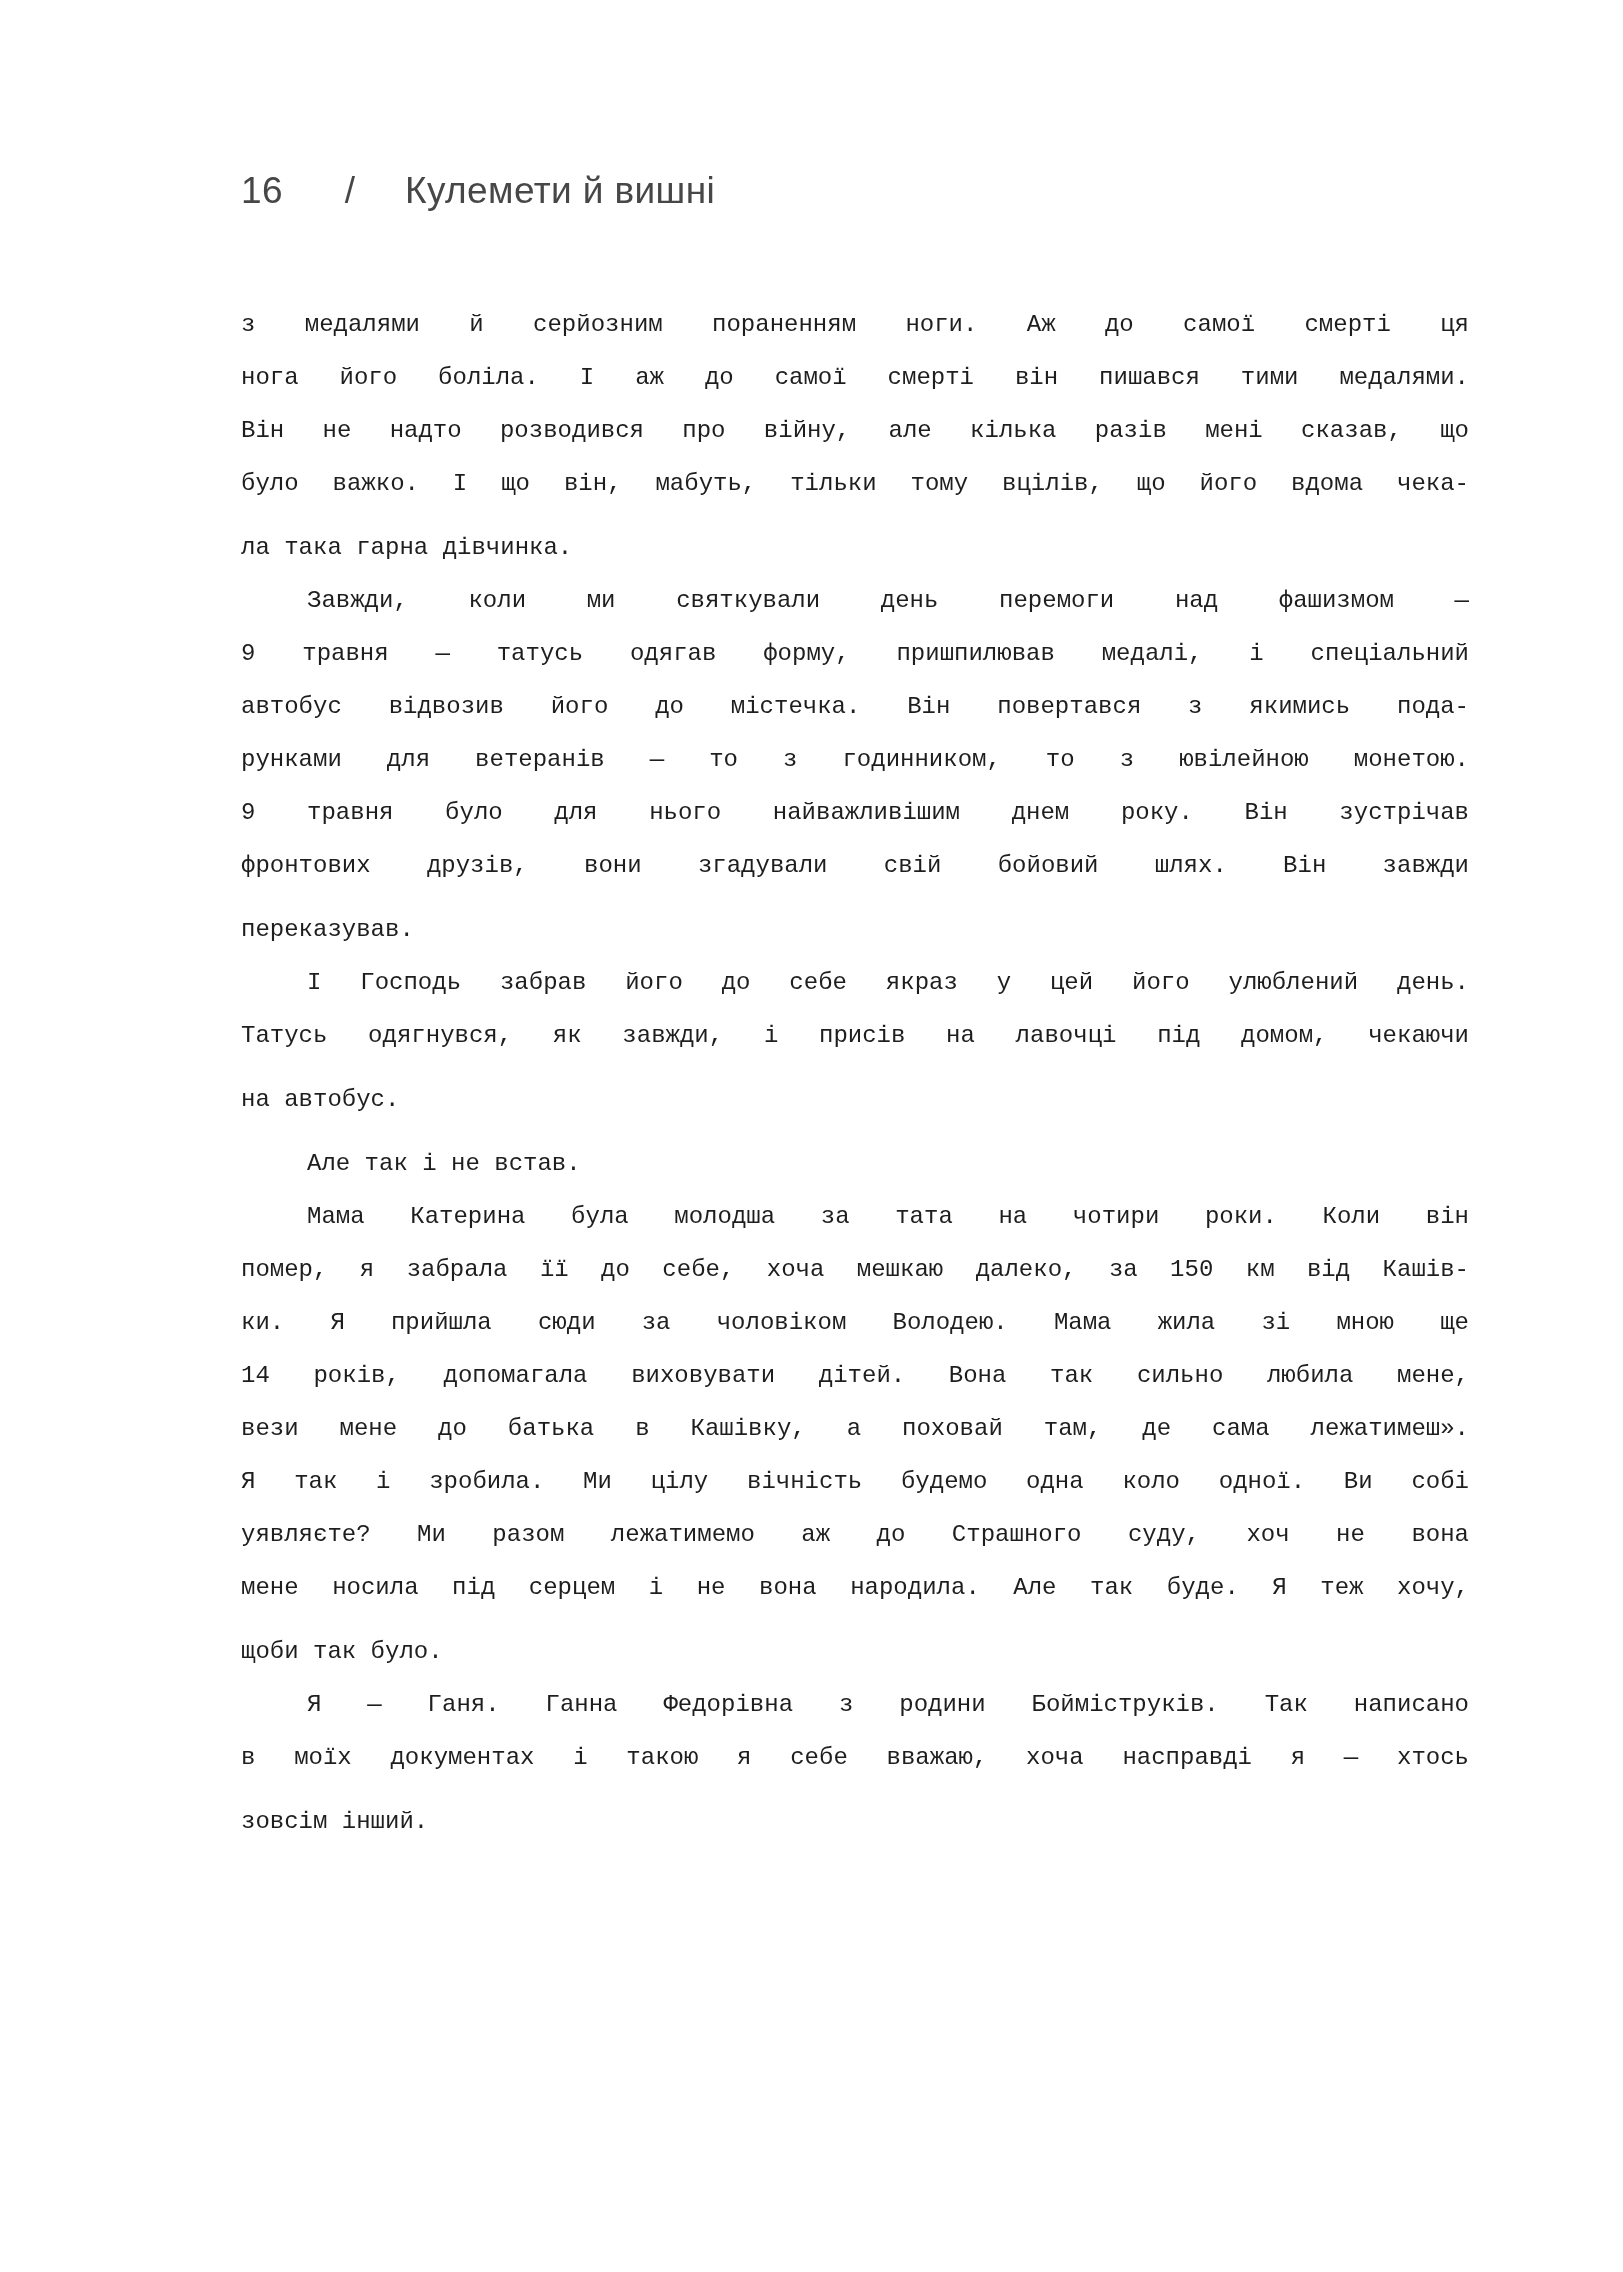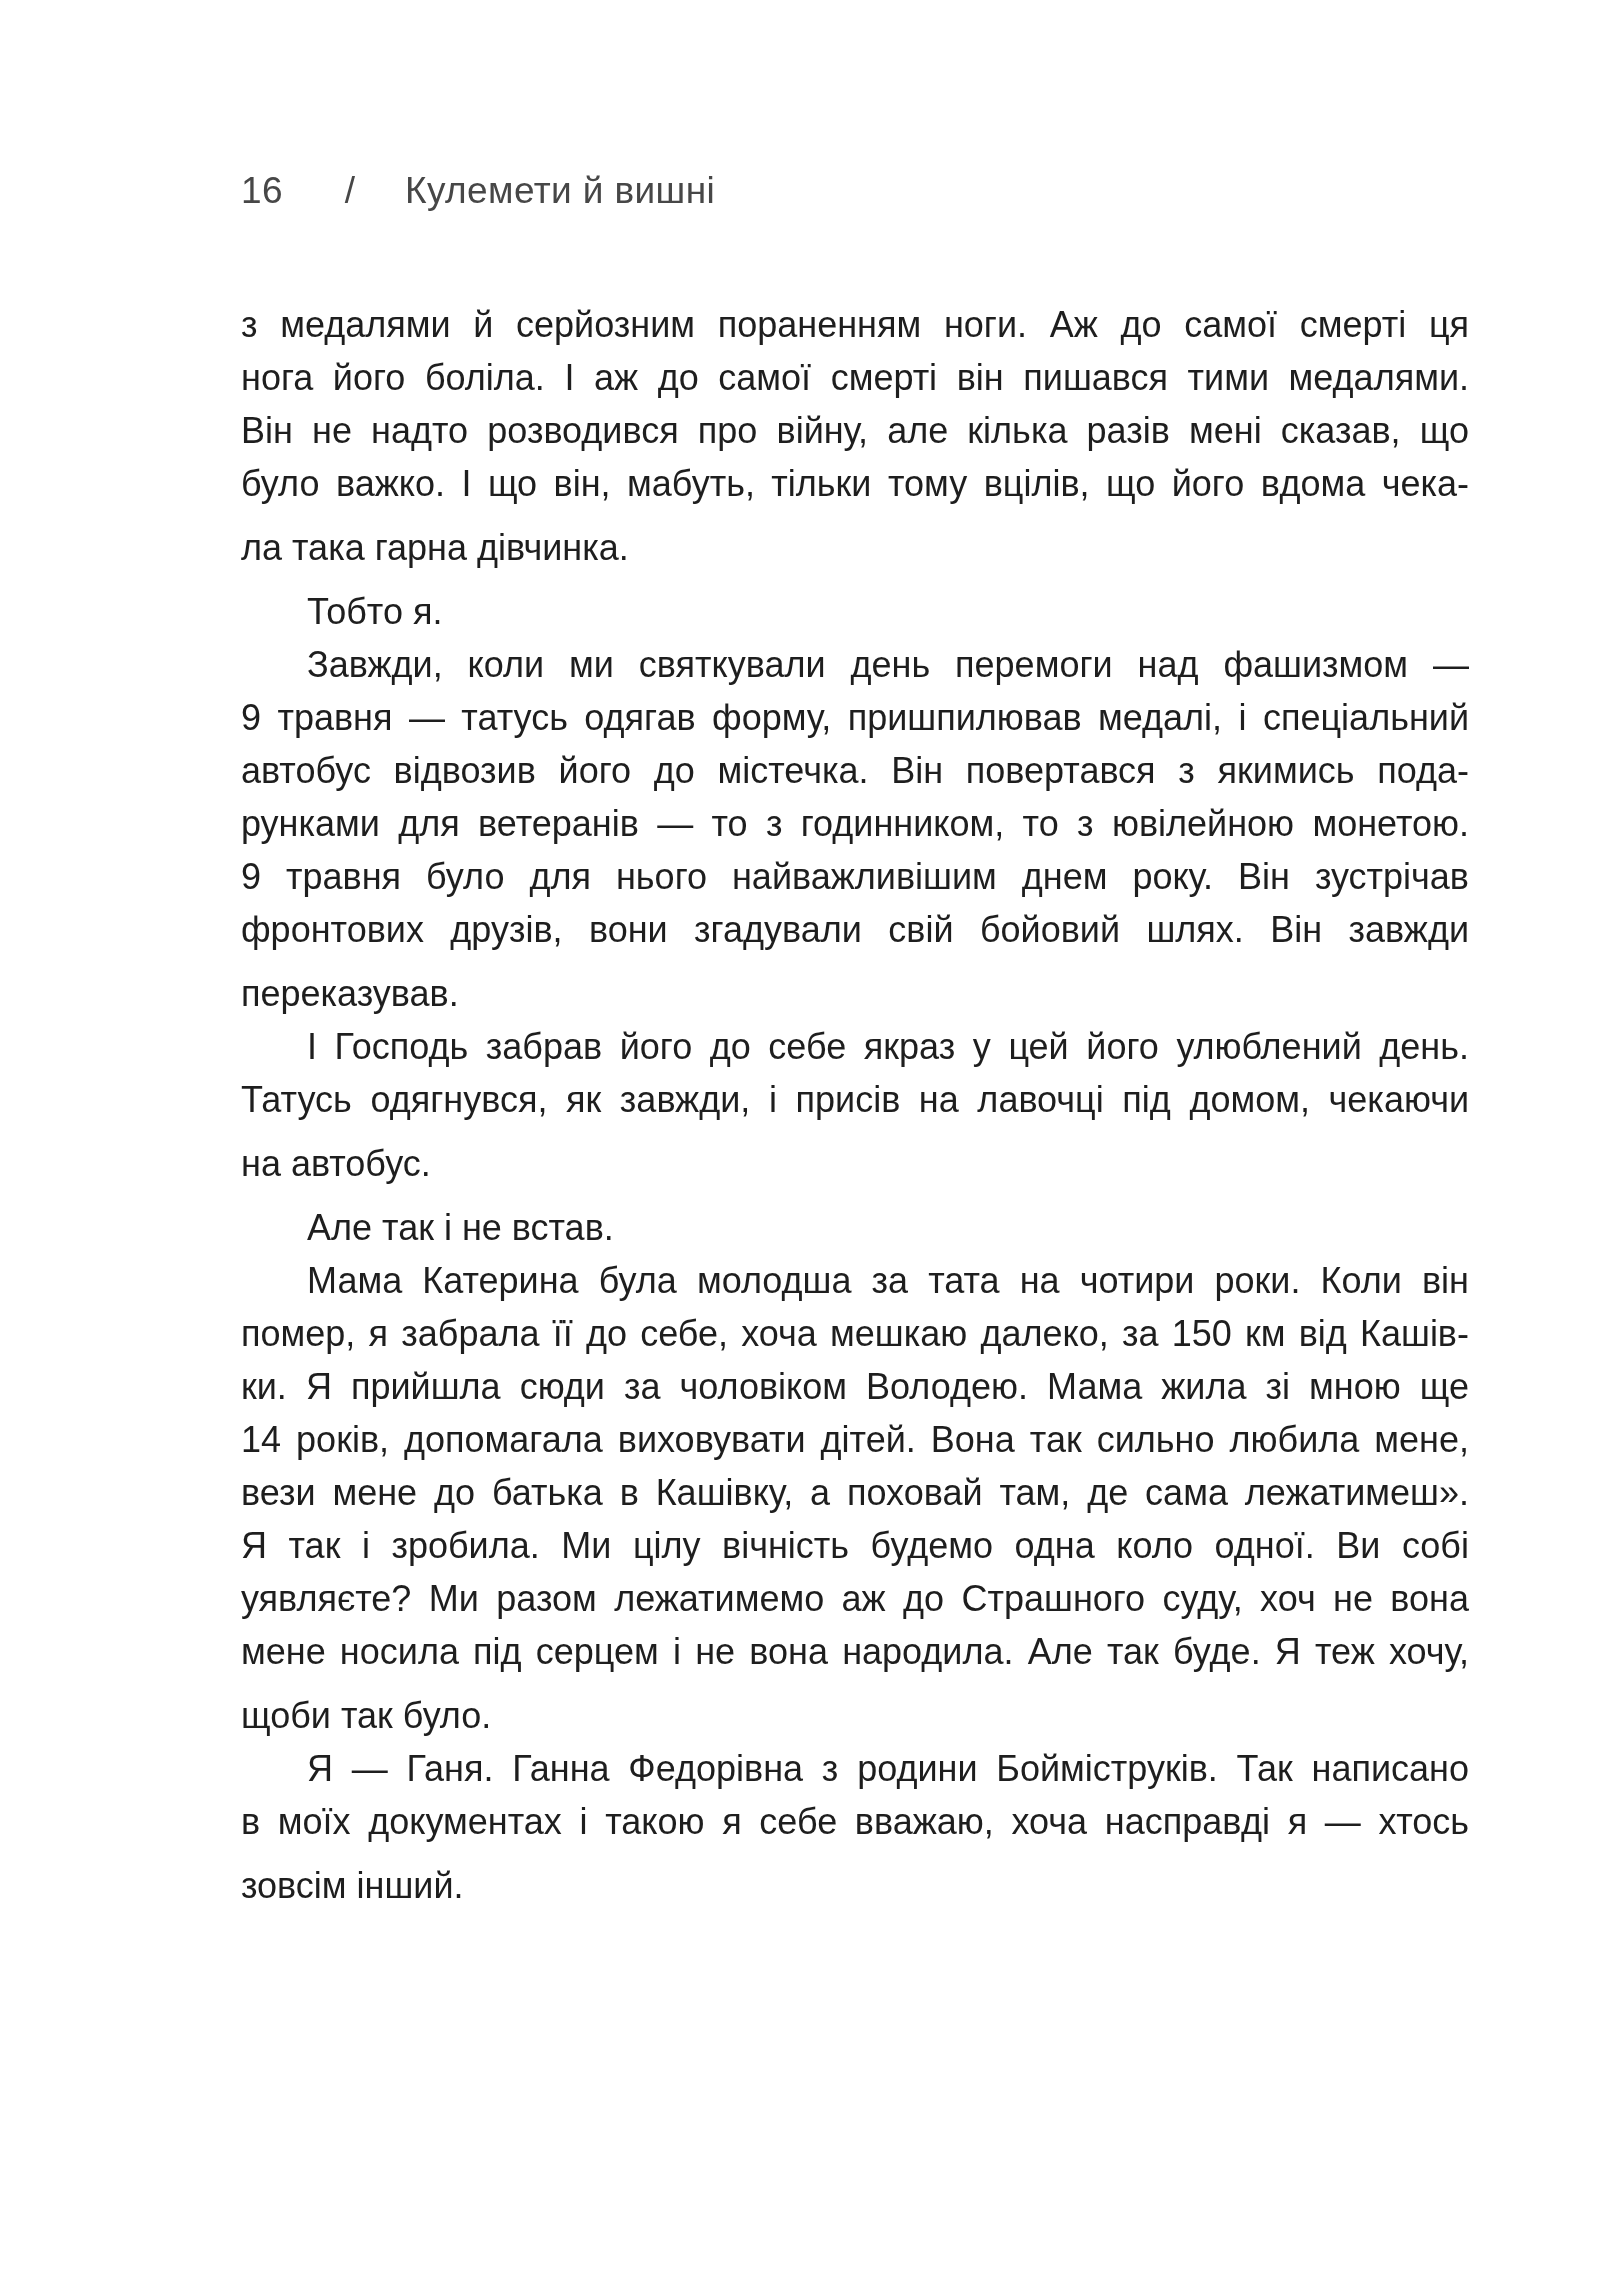--- a/index.html
+++ b/index.html
@@ -38,22 +38,22 @@
   }
   .running-head .title {
     display: inline-block;
     margin-left: 39px;
   }
   .text-block {
     position: absolute;
     left: 241px;
     top: 298px;
     width: 1228px;
-    font-family: Liberation Sans, sans-serif;
-    font-size: 36px;
+    font-family: Liberation Mono, monospace;
+    font-size: 24px;
     line-height: 53px;
     color: var(--body-color, #1e1e1e);
   }
   .line {
     text-align: justify;
     text-align-last: justify;
     white-space: normal;
   }
   .line.para-last {
     text-align: center;
@@ -72,21 +72,20 @@
     <span class="pagenum">16</span>
     <span class="sep">/</span>
     <span class="title">Кулемети й вишні</span>
   </header>
   <main class="text-block">
       <div class="line">з медалями й серйозним пораненням ноги. Аж до самої смерті ця</div>
       <div class="line">нога його боліла. І аж до самої смерті він пишався тими медалями.</div>
       <div class="line">Він не надто розводився про війну, але кілька разів мені сказав, що</div>
       <div class="line">було важко. І що він, мабуть, тільки тому вцілів, що його вдома чека-</div>
       <div class="line para-last">ла така гарна дівчинка.</div>
-      <div class="line indent para-last">Тобто я.</div>
       <div class="line indent">Завжди, коли ми святкували день перемоги над фашизмом —</div>
       <div class="line">9 травня — татусь одягав форму, пришпилював медалі, і спеціальний</div>
       <div class="line">автобус відвозив його до містечка. Він повертався з якимись пода-</div>
       <div class="line">рунками для ветеранів — то з годинником, то з ювілейною монетою.</div>
       <div class="line">9 травня було для нього найважливішим днем року. Він зустрічав</div>
       <div class="line">фронтових друзів, вони згадували свій бойовий шлях. Він завжди</div>
       <div class="line para-last">переказував.</div>
       <div class="line indent">І Господь забрав його до себе якраз у цей його улюблений день.</div>
       <div class="line">Татусь одягнувся, як завжди, і присів на лавочці під домом, чекаючи</div>
       <div class="line para-last">на автобус.</div>

